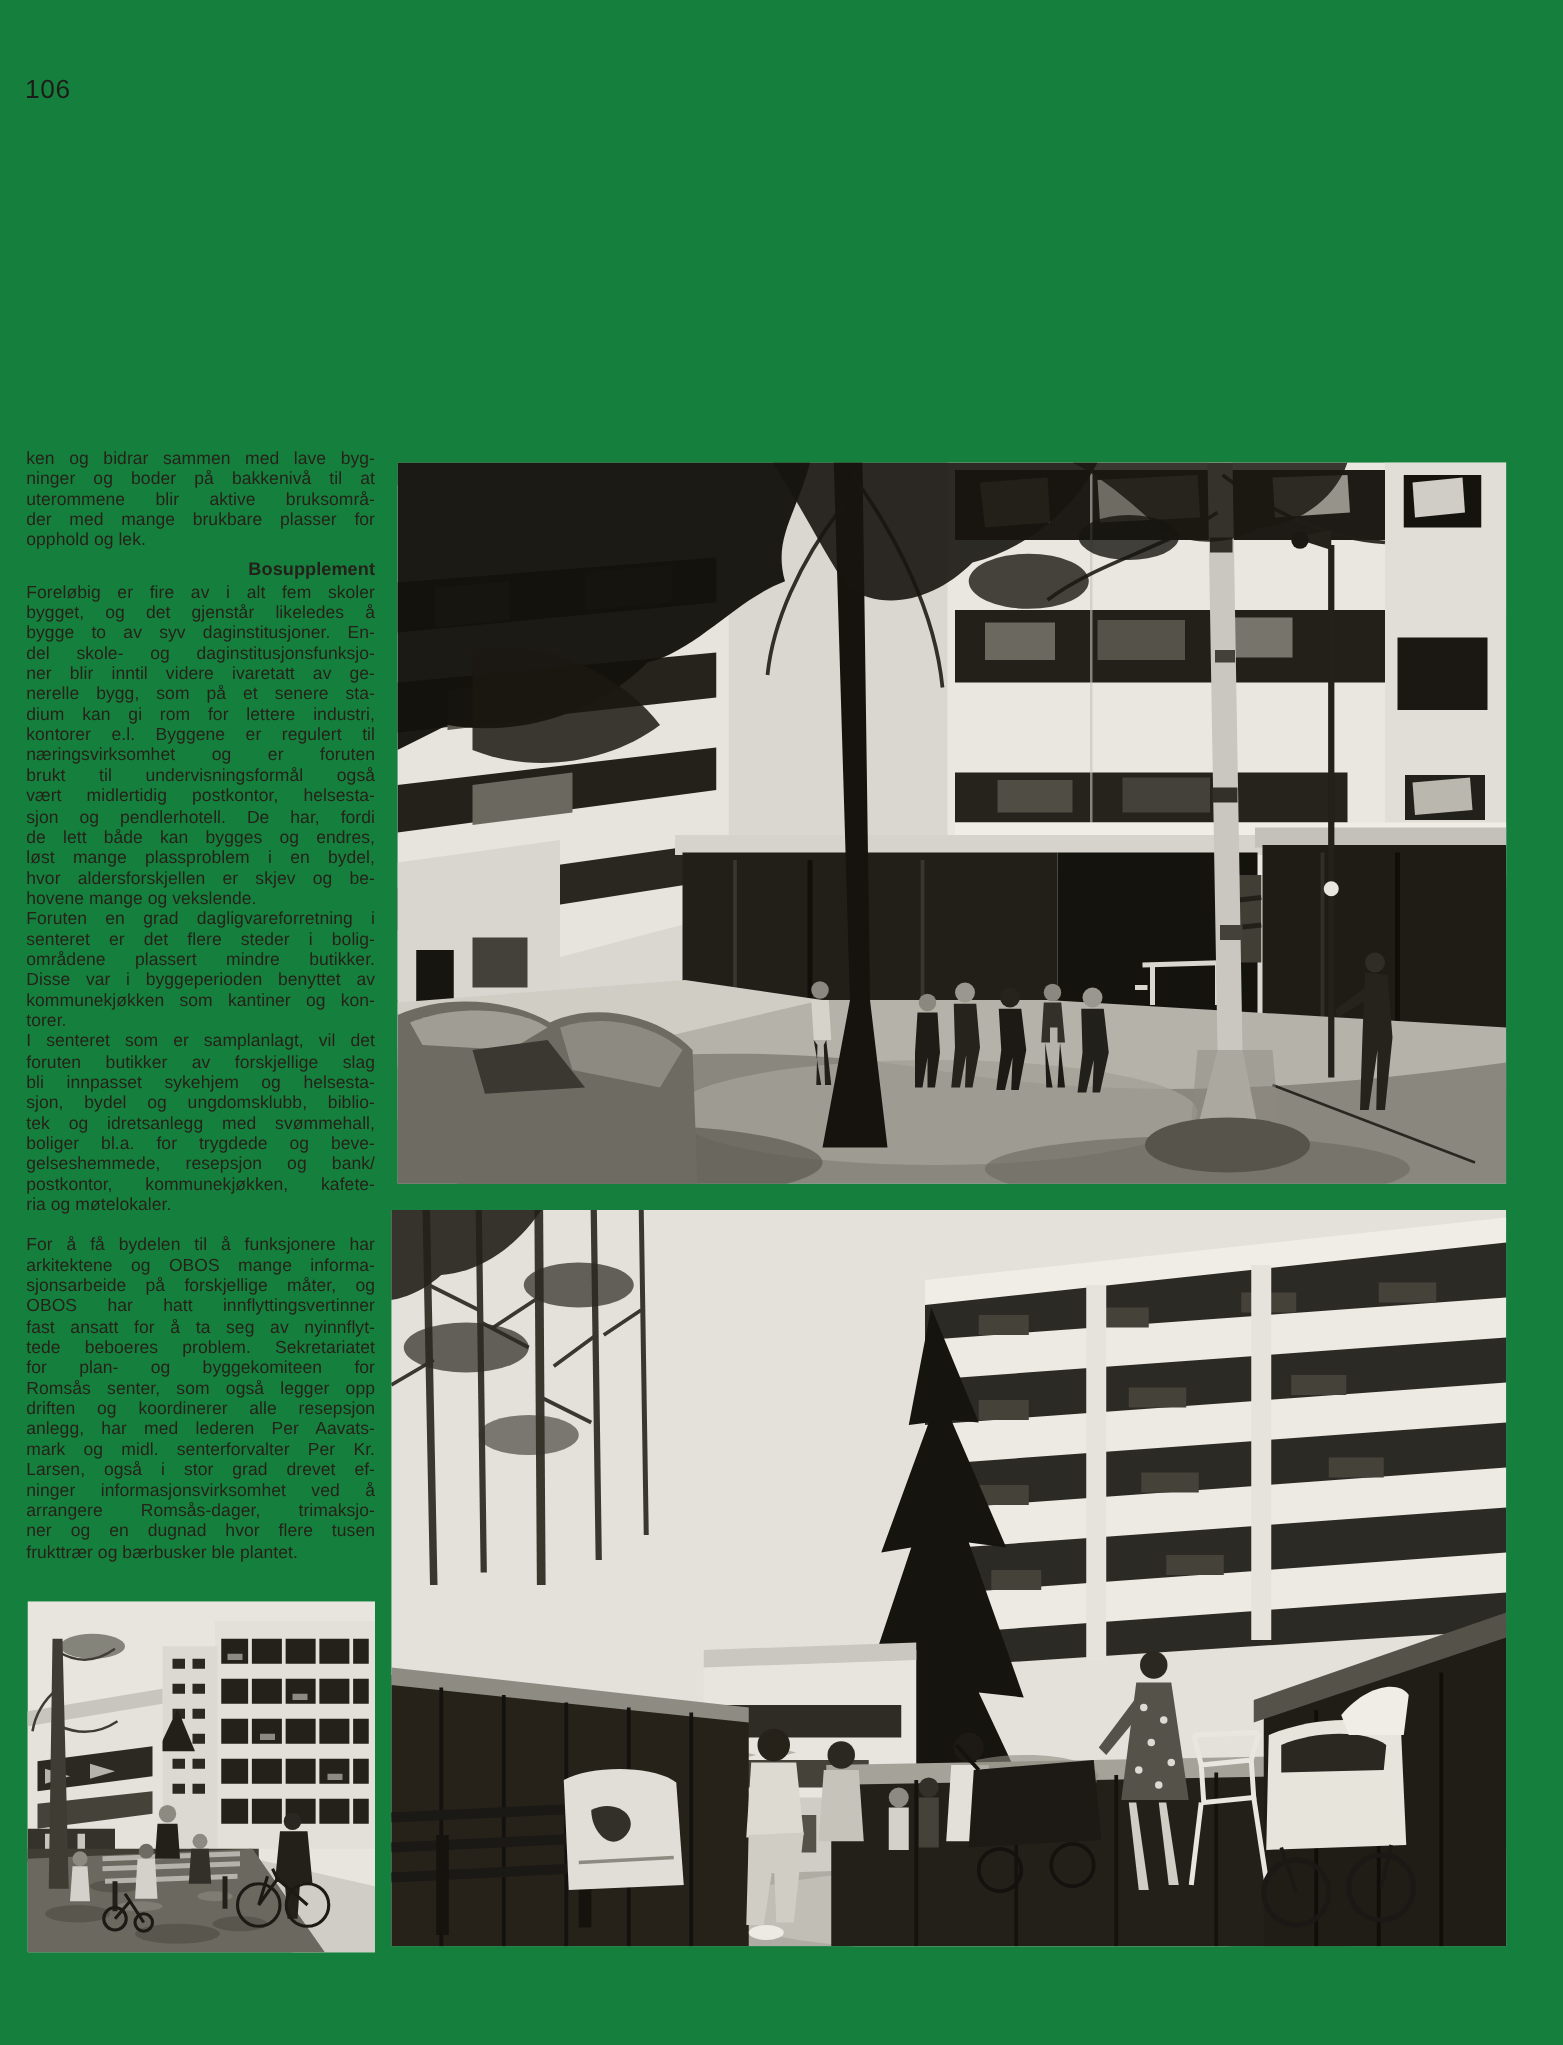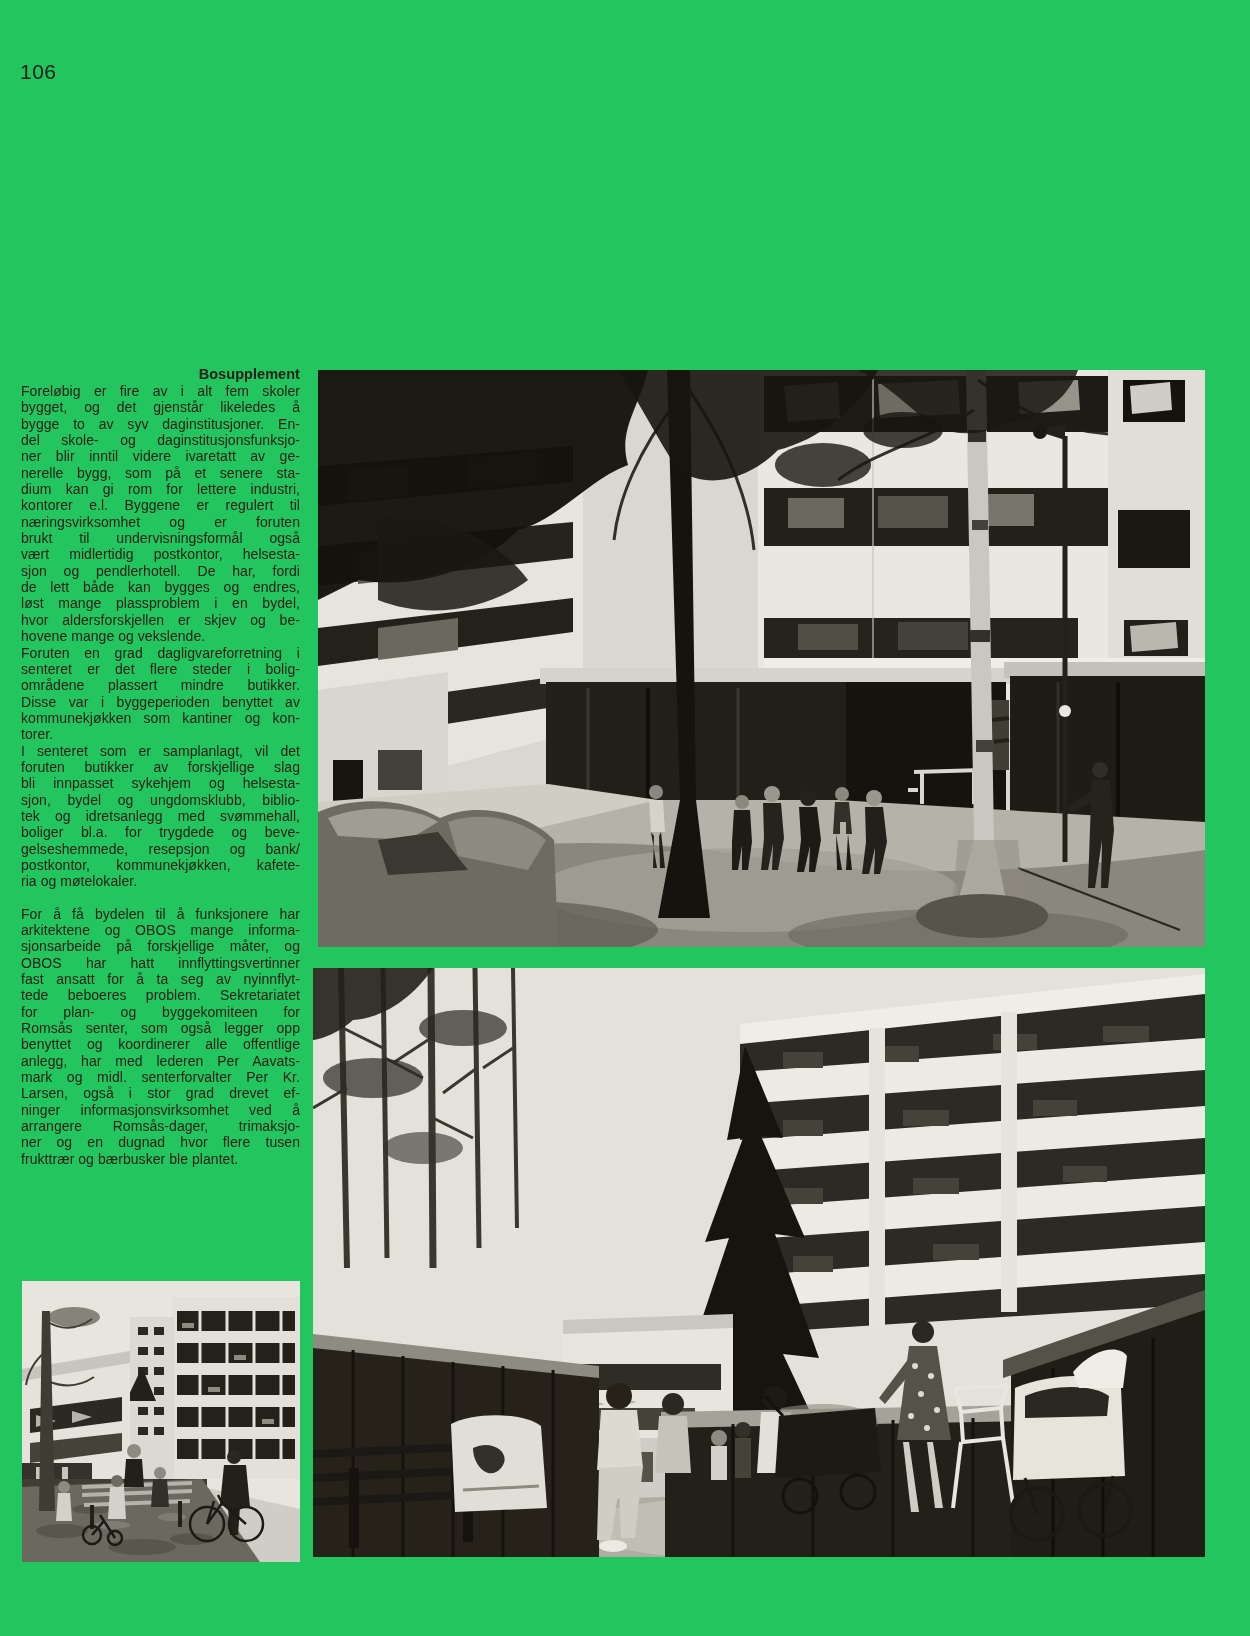--- a/index.html
+++ b/index.html
@@ -2,21 +2,21 @@
 <html lang="no"><head>
 <meta charset="utf-8">
 <style>
   html,body{margin:0;padding:0;}
   body{
     width:1250px;height:1636px;
     background:#f3f0e7;
     font-family:"Liberation Sans", sans-serif;
     -webkit-font-smoothing:antialiased;
   }
-  .page{position:relative;width:1250px;height:1636px;background:#22c55e;overflow:hidden;}
+  .page{position:relative;width:1250px;height:1636px;background:#15803d;overflow:hidden;}
   .page-number{
     position:absolute;left:20px;top:60px;
     font-size:21px;color:#1e1c18;letter-spacing:0.5px;
   }
   .text-column{
     position:absolute;left:21px;top:358px;width:279px;
     font-size:14px;line-height:16.35px;color:#262219;
     letter-spacing:0.05px;
   }
   .para{text-align:justify;}
@@ -33,20 +33,27 @@
   .photo-small{left:22px;top:1281px;width:278px;height:281px;}
 </style>
 </head>
 <body>
 
 <div class="page">
 
   <div class="page-number">106</div>
 
   <div class="text-column">
+    <div class="para">
+        <div class="jline">ken og bidrar sammen med lave byg-</div>
+        <div class="jline">ninger og boder på bakkenivå til at</div>
+        <div class="jline">uterommene blir aktive bruksområ-</div>
+        <div class="jline">der med mange brukbare plasser for</div>
+        <div class="jline end">opphold og lek.</div>
+      </div>
     <h3 class="heading">Bosupplement</h3>
     <div class="para">
         <div class="jline">Foreløbig er fire av i alt fem skoler</div>
         <div class="jline">bygget, og det gjenstår likeledes å</div>
         <div class="jline">bygge to av syv daginstitusjoner. En-</div>
         <div class="jline">del skole- og daginstitusjonsfunksjo-</div>
         <div class="jline">ner blir inntil videre ivaretatt av ge-</div>
         <div class="jline">nerelle bygg, som på et senere sta-</div>
         <div class="jline">dium kan gi rom for lettere industri,</div>
         <div class="jline">kontorer e.l. Byggene er regulert til</div>
@@ -81,21 +88,21 @@
     <div class="spacer"></div>
     <div class="para">
         <div class="jline">For å få bydelen til å funksjonere har</div>
         <div class="jline">arkitektene og OBOS mange informa-</div>
         <div class="jline">sjonsarbeide på forskjellige måter, og</div>
         <div class="jline">OBOS har hatt innflyttingsvertinner</div>
         <div class="jline">fast ansatt for å ta seg av nyinnflyt-</div>
         <div class="jline">tede beboeres problem. Sekretariatet</div>
         <div class="jline">for plan- og byggekomiteen for</div>
         <div class="jline">Romsås senter, som også legger opp</div>
-        <div class="jline">benyttet og koordinerer alle offentlige</div>
+        <div class="jline">driften og koordinerer alle resepsjon</div>
         <div class="jline">anlegg, har med lederen Per Aavats-</div>
         <div class="jline">mark og midl. senterforvalter Per Kr.</div>
         <div class="jline">Larsen, også i stor grad drevet ef-</div>
         <div class="jline">ninger informasjonsvirksomhet ved å</div>
         <div class="jline">arrangere Romsås-dager, trimaksjo-</div>
         <div class="jline">ner og en dugnad hvor flere tusen</div>
         <div class="jline end">frukttrær og bærbusker ble plantet.</div>
       </div>
   </div>
 

